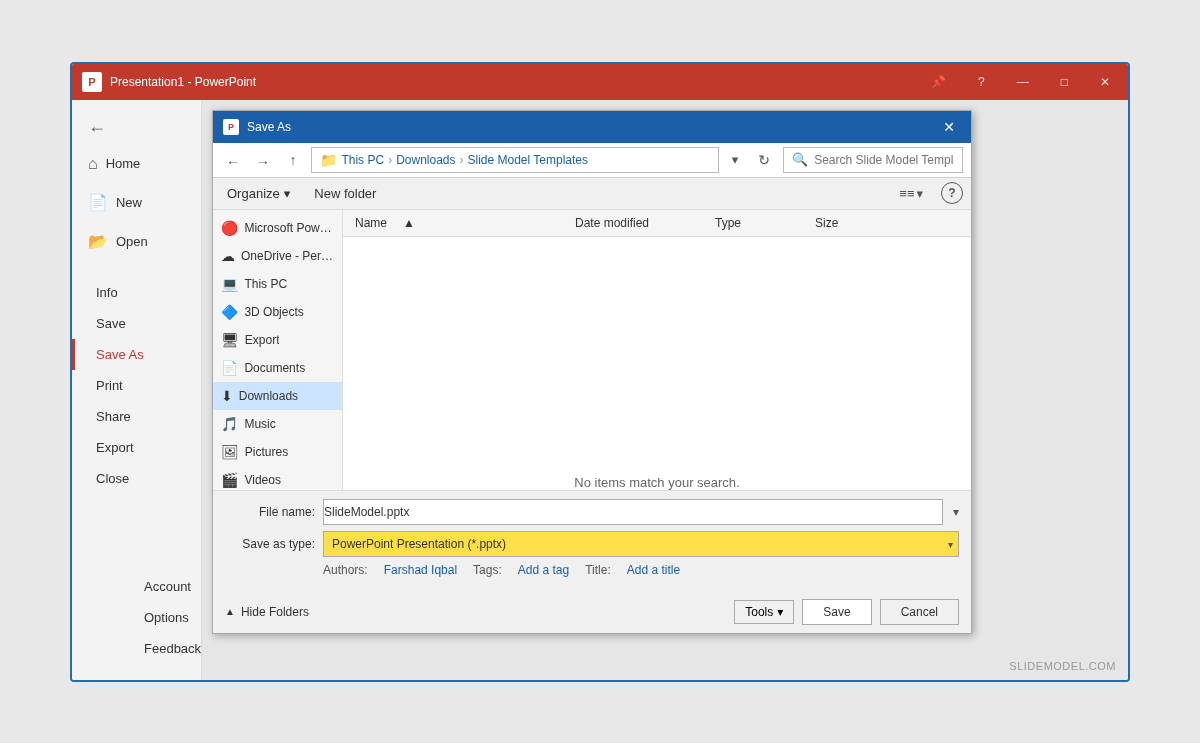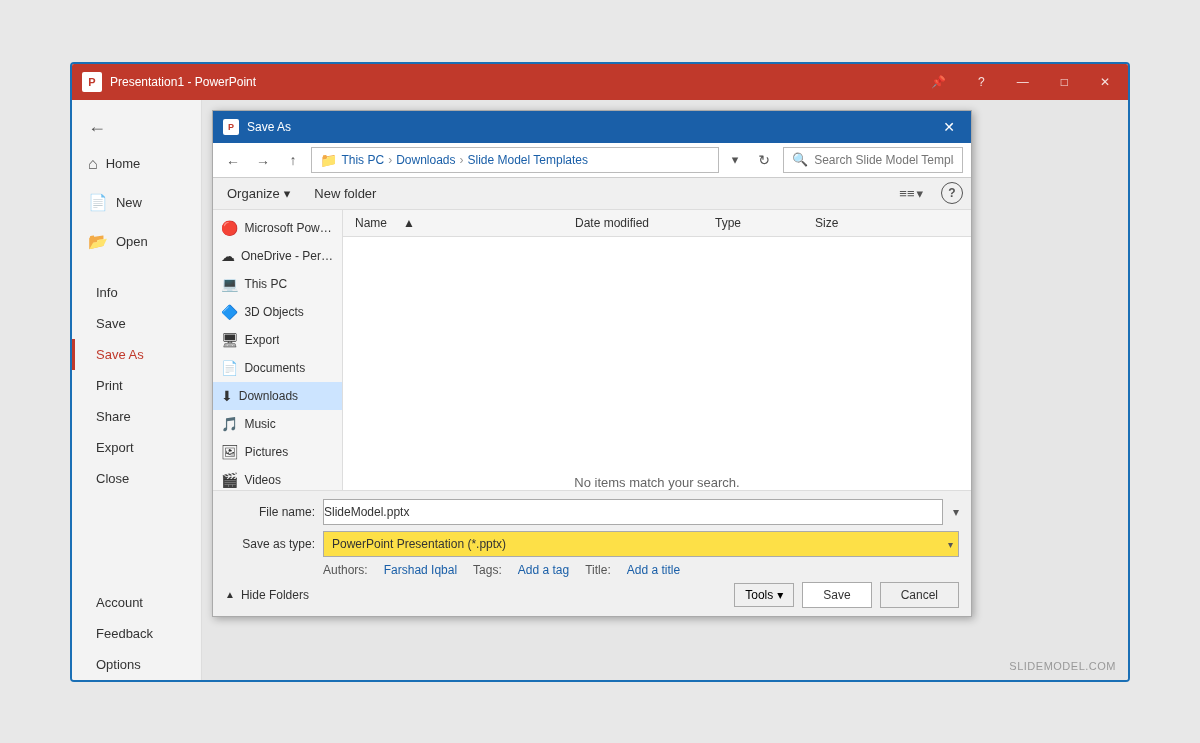--- a/index.html
+++ b/index.html
@@ -120,20 +120,22 @@
       position: absolute;
       left: 0;
       top: 0;
       bottom: 0;
       width: 3px;
       background: #c0392b;
     }
 
     .sidebar-bottom {
       margin-top: auto;
+      padding-bottom: 16px;
+      margin-left: 48px;
     }
 
     
     .content-area {
       flex: 1;
       padding: 24px 32px;
       background: #f3f3f3;
       position: relative;
     }
 
@@ -451,21 +453,21 @@
       transform: translateY(-50%);
       pointer-events: none;
       font-size: 10px;
       color: #555;
     }
 
     .dialog-meta-row {
       display: flex;
       align-items: center;
       gap: 16px;
-      margin-bottom: 5px;
+      margin-bottom: 22px;
       padding-left: 98px;
       font-size: 12px;
     }
     .meta-label { color: #555; }
     .meta-value { color: #1a5fa8; cursor: pointer; }
 
     .dialog-actions {
       display: flex;
       align-items: center;
       justify-content: flex-end;
@@ -562,22 +564,22 @@
       <div class="sidebar-menu-item">Info</div>
       <div class="sidebar-menu-item">Save</div>
       <div class="sidebar-menu-item active">Save As</div>
       <div class="sidebar-menu-item">Print</div>
       <div class="sidebar-menu-item">Share</div>
       <div class="sidebar-menu-item">Export</div>
       <div class="sidebar-menu-item">Close</div>
 
       <div class="sidebar-bottom">
         <div class="sidebar-menu-item">Account</div>
+        <div class="sidebar-menu-item">Options</div>
         <div class="sidebar-menu-item">Feedback</div>
-        <div class="sidebar-menu-item">Options</div>
       </div>
     </div>
 
     <div class="content-area">
       <h1 class="page-title">Save As</h1>
 
       <div class="dialog-overlay">
         <div class="dialog">
 
           <div class="dialog-titlebar">

